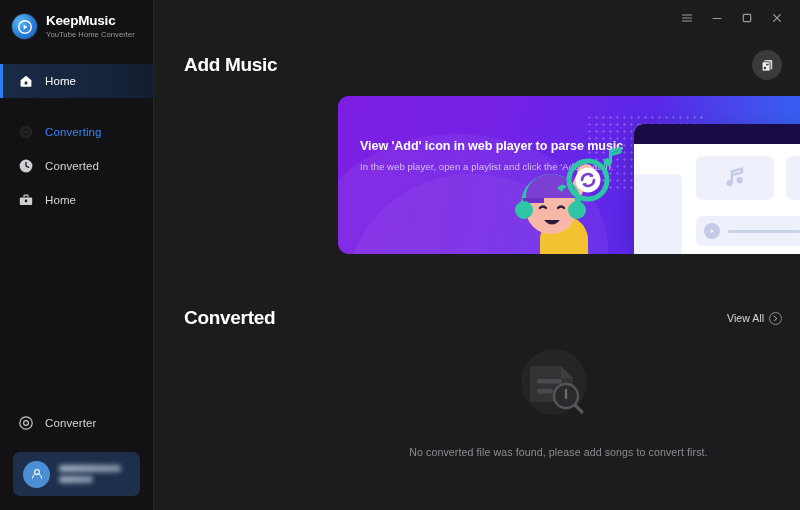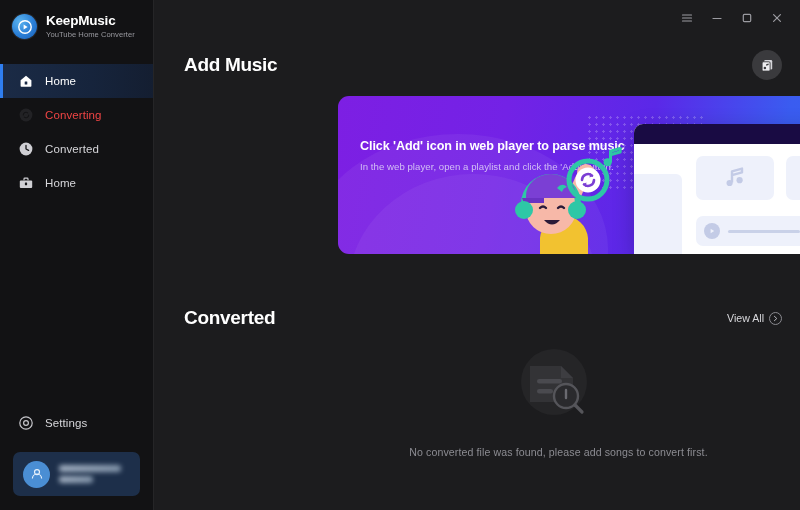--- a/index.html
+++ b/index.html
@@ -60,21 +60,21 @@
   }
   .nav-item .nav-label { font-size: 11.5px; letter-spacing: 0.1px; }
   .nav-item.active {
     background: linear-gradient(90deg, #1b2b46 0%, #16243c 60%, #141e31 100%);
     color: #ffffff;
   }
   .nav-item.active::before {
     content: ""; position: absolute; left: 0; top: 0;
     width: 3px; height: 100%; background: #2f7ef0;
   }
-  .nav-item.disabled { color: #ef4444; }
+  .nav-item.disabled { color: #3b82f6; margin-top: 17px; }
   .nav-item.disabled .ico { opacity: 0.42; }
   .ico { width: 16px; height: 16px; display: block; flex: 0 0 16px; }
 
   .nav-bottom {
     margin-top: auto;
     display: flex; flex-direction: column;
     padding-bottom: 14px;
   }
   .nav-bottom .nav-item { height: 34px; }
 
@@ -304,21 +304,21 @@
 
     <div class="nav-bottom">
 
       <div class="nav-item">
         <span class="ico">
           <svg width="16" height="16" viewBox="0 0 16 16">
             <circle cx="8" cy="8" r="6.2" fill="none" stroke="#c6c6cb" stroke-width="1.2"></circle>
             <circle cx="8" cy="8" r="2.4" fill="none" stroke="#c6c6cb" stroke-width="1.2"></circle>
           </svg>
         </span>
-        <span class="nav-label">Settings</span>
+        <span class="nav-label">Converter</span>
       </div>
 
 
       <div class="account-card">
         <div class="avatar">
           <svg width="16" height="16" viewBox="0 0 16 16">
             <circle cx="8" cy="6.1" r="2.5" fill="none" stroke="#e8f1fb" stroke-width="1.2"></circle>
             <path d="M3.4 12.6 a4.6 4.6 0 0 1 9.2 0" fill="none" stroke="#e8f1fb" stroke-width="1.2"></path>
           </svg>
         </div>
@@ -366,21 +366,21 @@
         </svg>
       </div>
     </div>
 
     <div class="banner">
       <div class="banner-glow"></div>
       <div class="banner-glow2"></div>
       <div class="dotgrid"></div>
 
       <div class="banner-text">
-        <div class="banner-h">Click 'Add' icon in web player to parse music</div>
+        <div class="banner-h">View 'Add' icon in web player to parse music</div>
         <div class="banner-p">In the web player, open a playlist and click the 'Add' button.</div>
       </div>
 
       <div class="note-deco">
         <svg width="22" height="24" viewBox="0 0 22 24">
           <path d="M8.5 15.5 L8.5 5.2 L18.2 2.4 L18.2 6.0 L8.5 8.8" fill="none" stroke="#2ec7a6" stroke-width="3" stroke-linejoin="round" stroke-linecap="round"></path>
           <circle cx="5.6" cy="16.2" r="4.0" fill="#2ec7a6"></circle>
         </svg>
       </div>
       <div class="ring-deco"></div>

